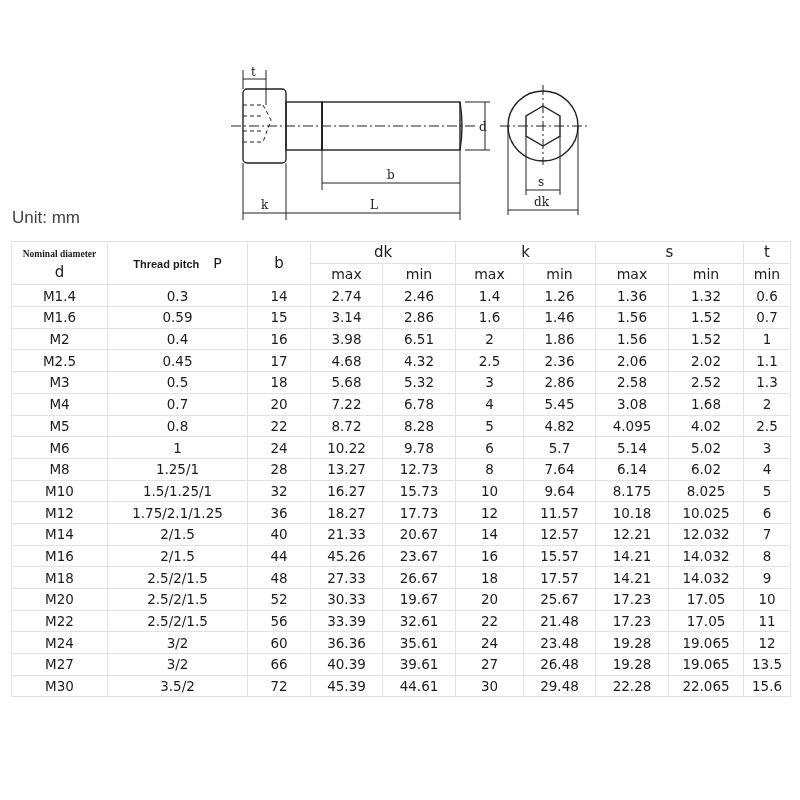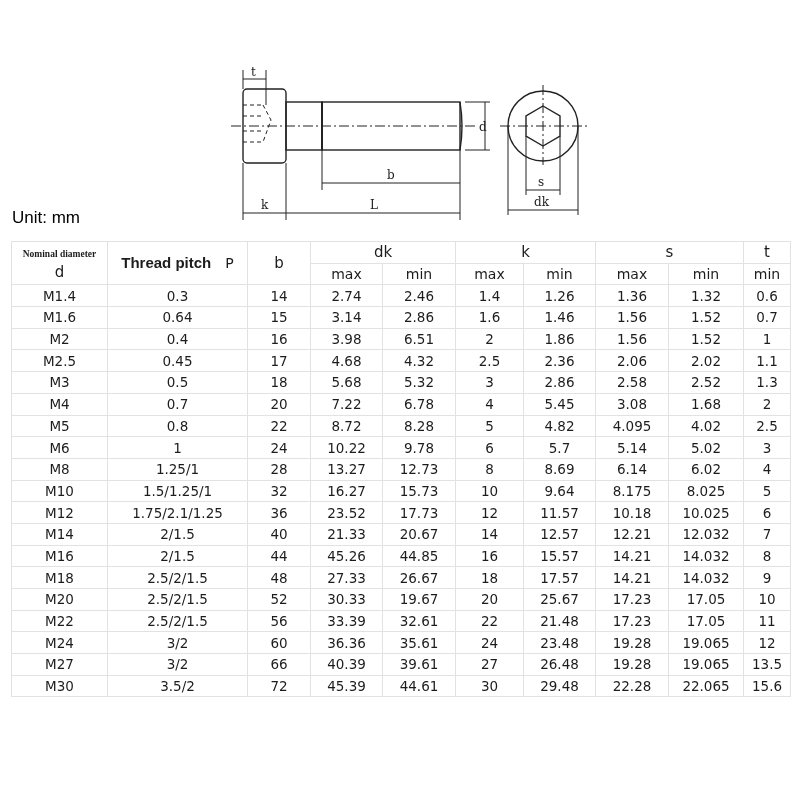--- a/index.html
+++ b/index.html
@@ -1,25 +1,25 @@
 <!DOCTYPE html>
 <html><head>
 <meta charset="utf-8">
 <style>
   html, body { margin: 0; padding: 0; background: #ffffff; }
   body { width: 800px; height: 800px; position: relative; overflow: hidden; font-family: "DejaVu Sans", sans-serif; color: #1a1a1a; }
   .diagram { position: absolute; left: 225px; top: 65px; width: 370px; height: 155px; }
   .diagram svg { width: 100%; height: 100%; }
-  .unit { position: absolute; left: 12px; top: 208px; font-family: "Liberation Sans", sans-serif; font-size: 17px; color: #000000; }
+  .unit { position: absolute; left: 12px; top: 208px; font-family: "Liberation Sans", sans-serif; font-size: 17px; color: #404040; }
   table.spec { position: absolute; left: 11px; top: 241px; border-collapse: collapse; table-layout: fixed; width: 779px; }
   table.spec td { border: 1px solid #e2e2e2; text-align: center; vertical-align: middle; padding: 0; font-size: 13.5px; color: #1c1c1c; height: 20.7px; line-height: 20px; white-space: nowrap; }
   table.spec td.hdr { font-size: 14px; }
   .nom-label { font-family: Liberation Serif, serif; font-weight: bold; font-size: 9.5px; display: block; line-height: 14px; margin-top: 3px; }
   .nom-d { font-size: 15px; display: block; line-height: 22px; }
-  .tp { font-family: "Liberation Sans", sans-serif; font-weight: bold; font-size: 15px; }
+  .tp { font-family: "Liberation Sans", sans-serif; font-weight: bold; font-size: 11px; }
   .tp-p { font-size: 14px; margin-left: 14px; }
 </style>
 </head>
 <body>
 
 <div class="diagram">
   <svg viewBox="0 0 370 155" xmlns="http://www.w3.org/2000/svg" font-family="DejaVu Serif, serif" font-size="12" fill="none" stroke="#222" stroke-width="1">
 
     <rect x="18" y="24" width="43" height="74" rx="4" stroke-width="1.4"></rect>
 
@@ -119,21 +119,21 @@
         <td>2.74</td>
         <td>2.46</td>
         <td>1.4</td>
         <td>1.26</td>
         <td>1.36</td>
         <td>1.32</td>
         <td>0.6</td>
       </tr>
       <tr>
         <td>M1.6</td>
-        <td>0.64</td>
+        <td>0.59</td>
         <td>15</td>
         <td>3.14</td>
         <td>2.86</td>
         <td>1.6</td>
         <td>1.46</td>
         <td>1.56</td>
         <td>1.52</td>
         <td>0.7</td>
       </tr>
       <tr>
@@ -208,42 +208,42 @@
         <td>5.02</td>
         <td>3</td>
       </tr>
       <tr>
         <td>M8</td>
         <td>1.25/1</td>
         <td>28</td>
         <td>13.27</td>
         <td>12.73</td>
         <td>8</td>
-        <td>8.69</td>
+        <td>7.64</td>
         <td>6.14</td>
         <td>6.02</td>
         <td>4</td>
       </tr>
       <tr>
         <td>M10</td>
         <td>1.5/1.25/1</td>
         <td>32</td>
         <td>16.27</td>
         <td>15.73</td>
         <td>10</td>
         <td>9.64</td>
         <td>8.175</td>
         <td>8.025</td>
         <td>5</td>
       </tr>
       <tr>
         <td>M12</td>
         <td>1.75/2.1/1.25</td>
         <td>36</td>
-        <td>23.52</td>
+        <td>18.27</td>
         <td>17.73</td>
         <td>12</td>
         <td>11.57</td>
         <td>10.18</td>
         <td>10.025</td>
         <td>6</td>
       </tr>
       <tr>
         <td>M14</td>
         <td>2/1.5</td>
@@ -254,21 +254,21 @@
         <td>12.57</td>
         <td>12.21</td>
         <td>12.032</td>
         <td>7</td>
       </tr>
       <tr>
         <td>M16</td>
         <td>2/1.5</td>
         <td>44</td>
         <td>45.26</td>
-        <td>44.85</td>
+        <td>23.67</td>
         <td>16</td>
         <td>15.57</td>
         <td>14.21</td>
         <td>14.032</td>
         <td>8</td>
       </tr>
       <tr>
         <td>M18</td>
         <td>2.5/2/1.5</td>
         <td>48</td>

